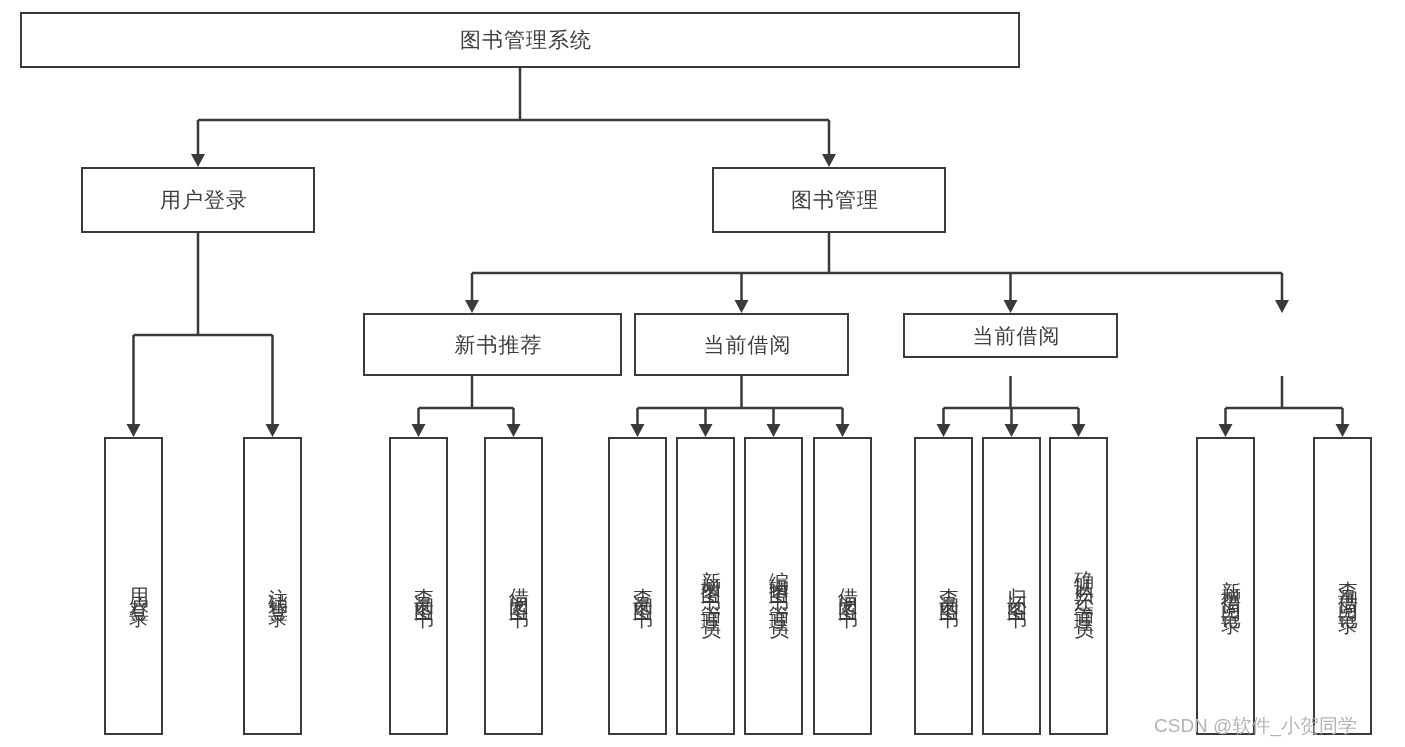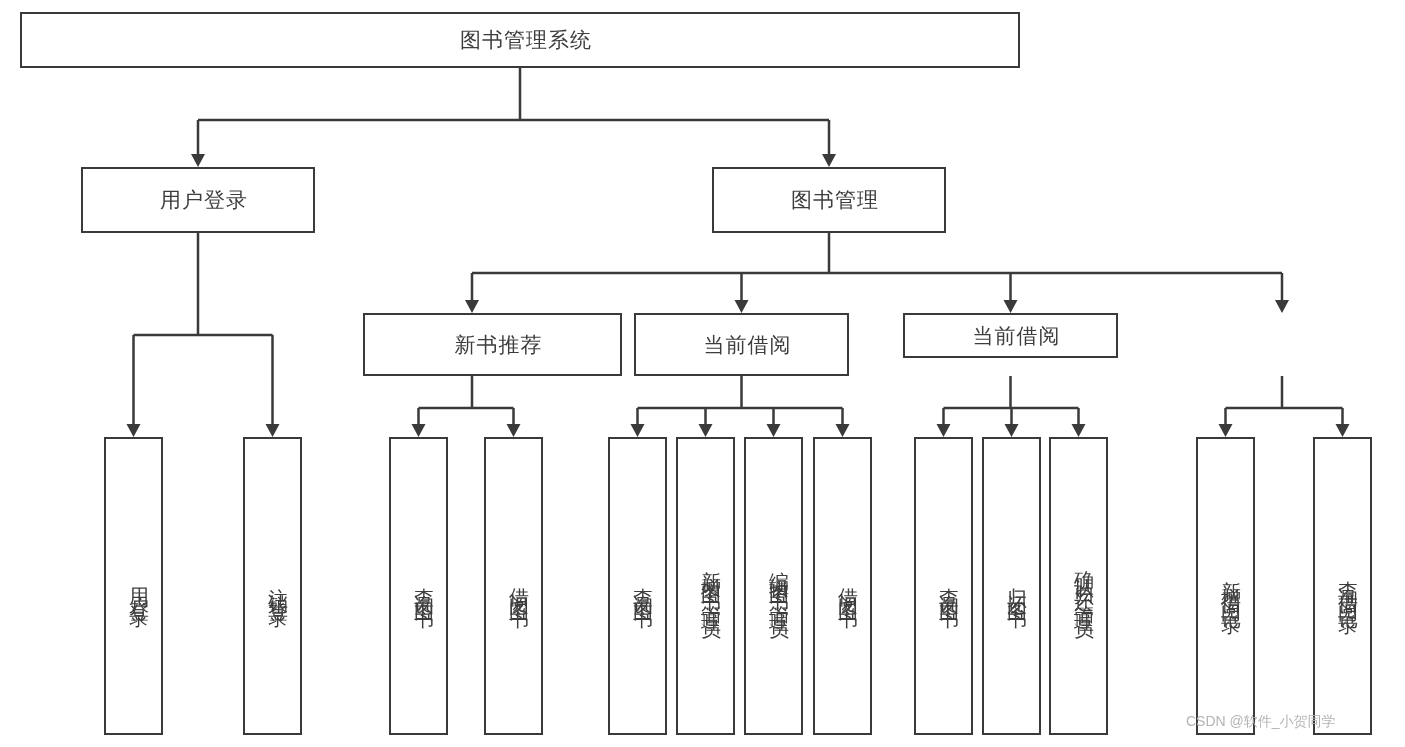--- a/index.html
+++ b/index.html
@@ -36,23 +36,23 @@
   .vbox { width: 59px; top: 437px; height: 298px; }
   .vbox .vtext {
     writing-mode: vertical-rl;
     font-size: 20px;
     letter-spacing: 7px;
     line-height: 1;
     white-space: nowrap;
   }
   .watermark {
     position: absolute;
-    left: 1186px;
+    left: 1154px;
     top: 713px;
-    font-size: 14px;
+    font-size: 19px;
     color: #b4b4b4;
     white-space: nowrap;
     z-index: 5;
   }
 </style>
 </head>
 <body>
 
 <div class="canvas">
 

